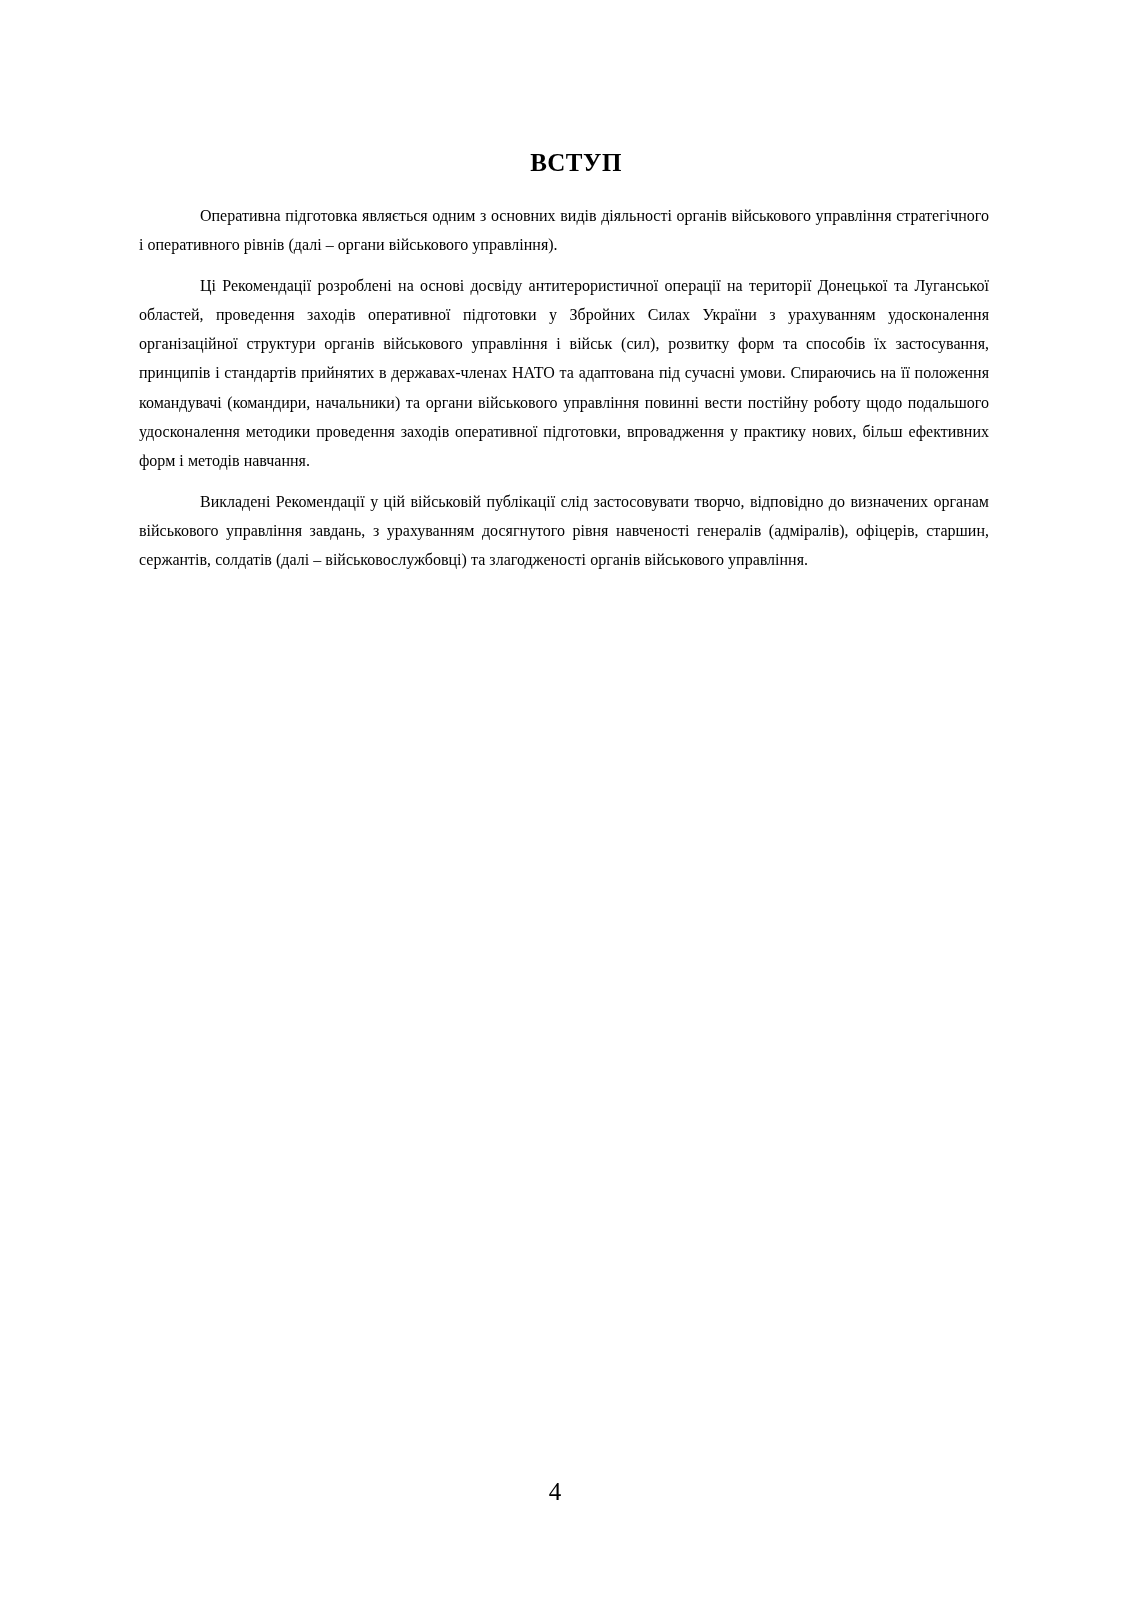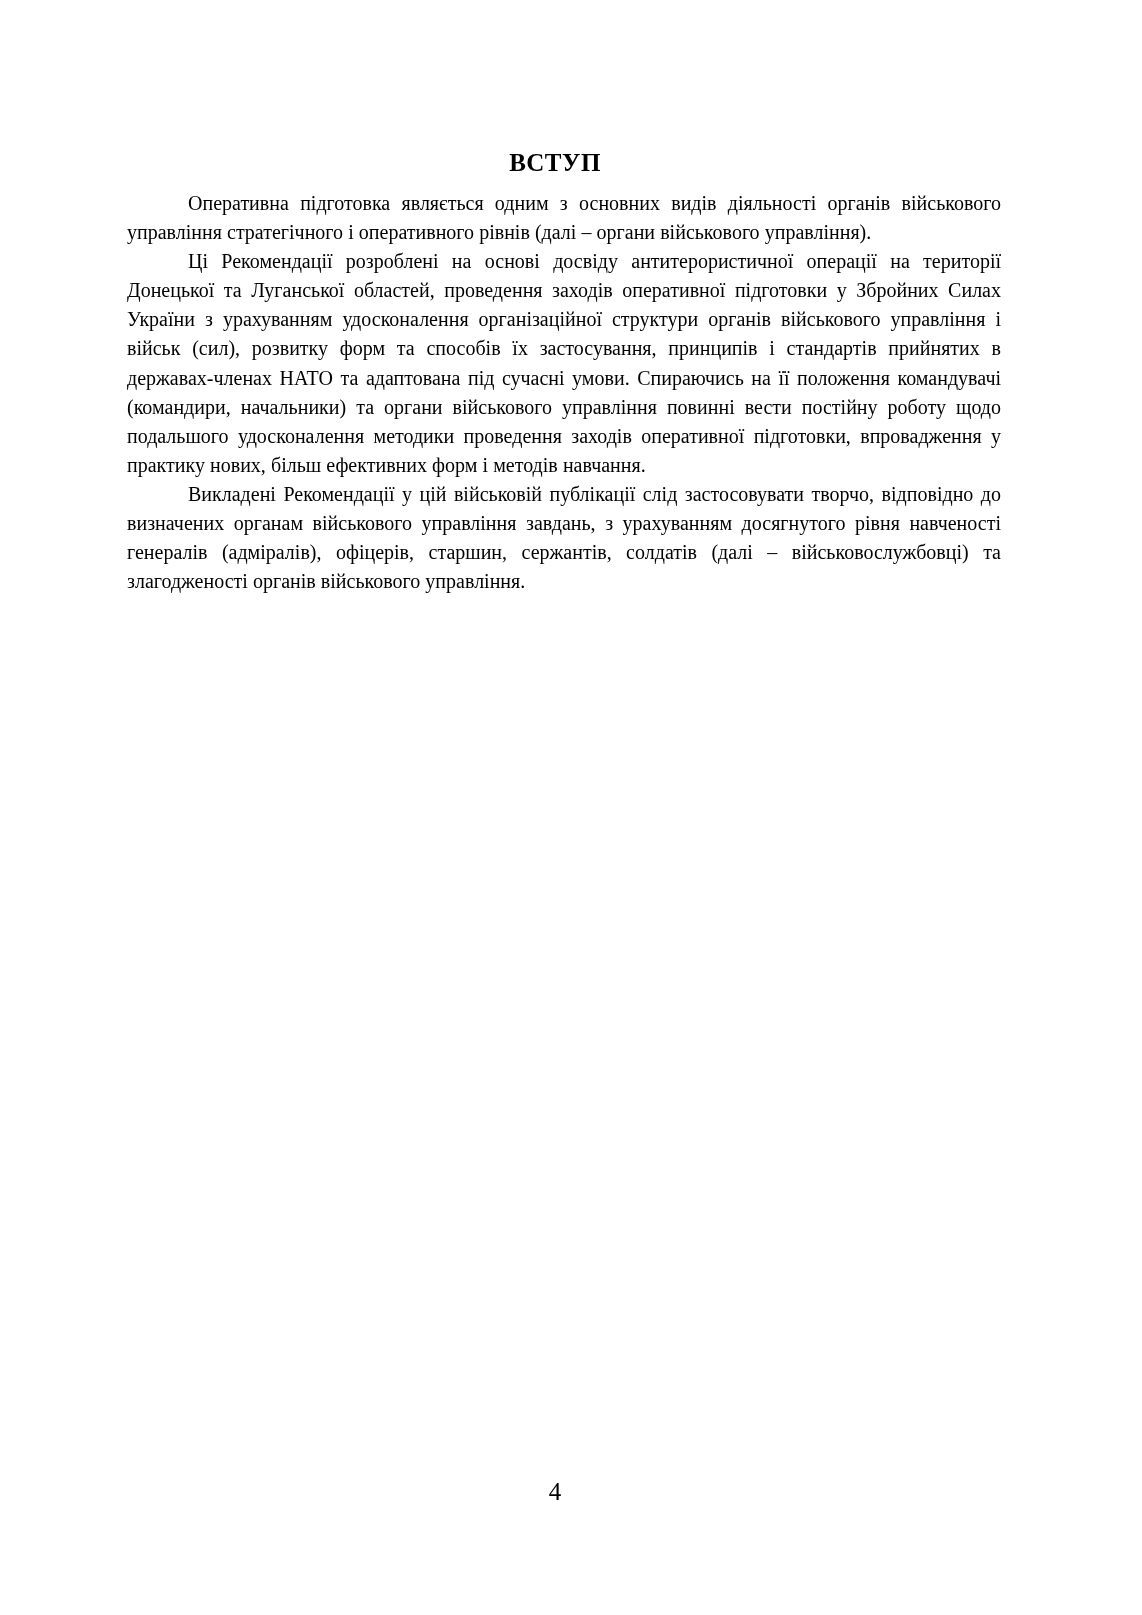--- a/index.html
+++ b/index.html
@@ -21,33 +21,34 @@
   .doc-title {
     position: absolute;
     left: 0;
     top: 132px;
     width: 1110px;
     text-align: center;
     font-size: 25px;
     font-weight: bold;
     letter-spacing: 0.5px;
     line-height: 1.15;
+    padding-left: 21px;
   }
   .body-block {
     position: absolute;
     left: 127px;
     top: 189px;
     width: 874px;
   }
   .para {
-    margin: 0;
+    margin: 12px;
     text-align: justify;
     text-justify: inter-word;
     text-indent: 61px;
-    font-size: 20px;
+    font-size: 16px;
     line-height: 29.1px;
     hyphens: none;
     -webkit-hyphens: none;
     word-spacing: 0.1px;
   }
   
   .page-number {
     position: absolute;
     left: 0;
     top: 1478px;

